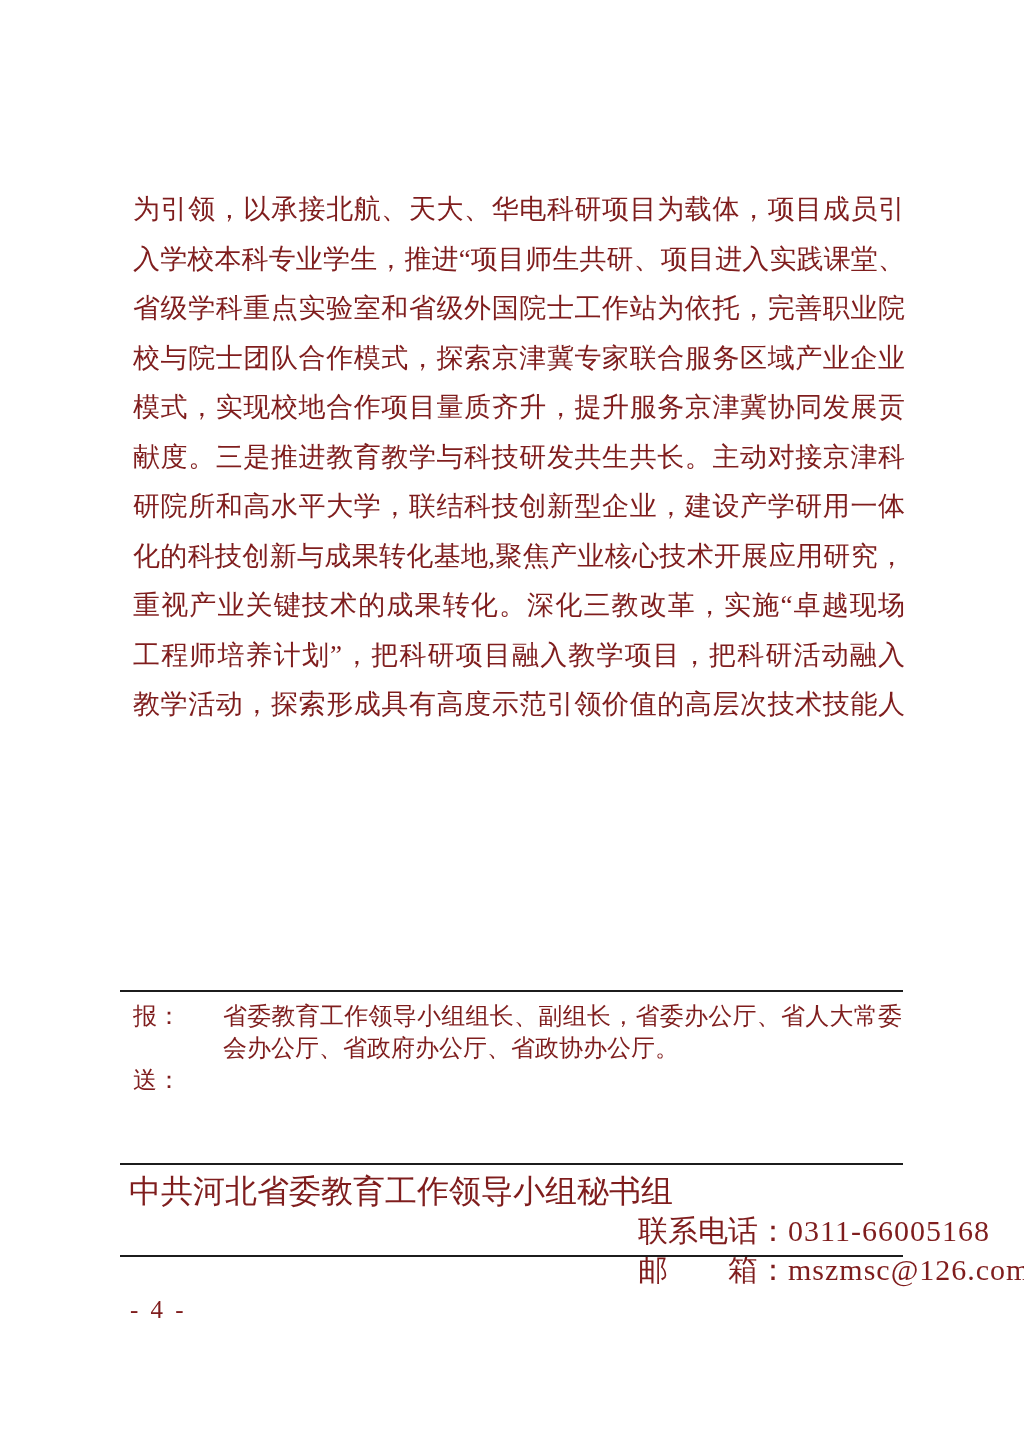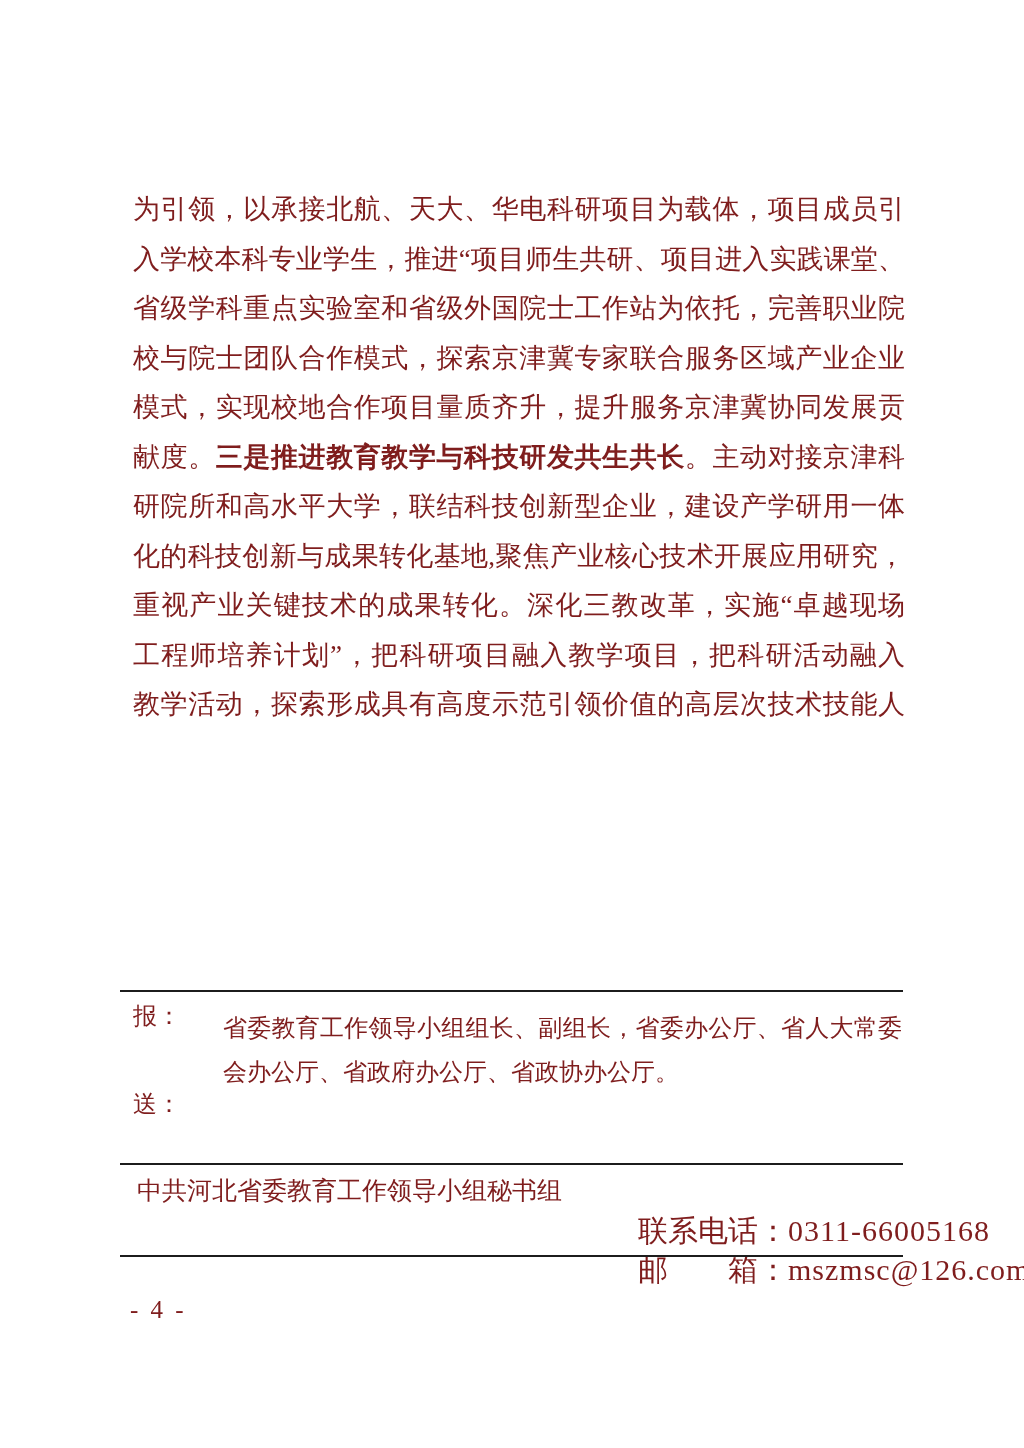--- a/index.html
+++ b/index.html
@@ -26,21 +26,21 @@
   .bline {
     height: 49.5px;
     text-align: justify;
     text-align-last: justify;
     white-space: nowrap;
   }
   .bline.last {
     text-align-last: left;
     white-space: normal;
   }
-  .bold { font-weight: bold; }
+  .bold { font-weight: normal; }
 
   
   .rule {
     position: absolute;
     left: 120px;
     width: 783px;
     height: 2px;
     background: #1c1c1c;
   }
   .rule-1 { top: 990px; }
@@ -55,32 +55,31 @@
     width: 770px;
     font-size: 24px;
     line-height: 32px;
   }
   .dist-group { display: flex; }
   .dist-label { width: 90px; flex: none; }
   .dist-content { width: 679px; flex: none; }
   .jline {
     text-align: justify;
     text-align-last: justify;
-    margin-top: 12px;
   }
   .jline.last { text-align-last: left; }
 
   
   .issuer-org {
     position: absolute;
-    left: 137px;
+    left: 129px;
     top: 1172px;
     height: 38px;
     line-height: 38px;
-    font-size: 25px;
+    font-size: 32px;
     white-space: nowrap;
   }
   .contact {
     position: absolute;
     left: 593px;
     top: 1172px;
     font-size: 30px;
   }
   .contact-row {
     height: 39px;

